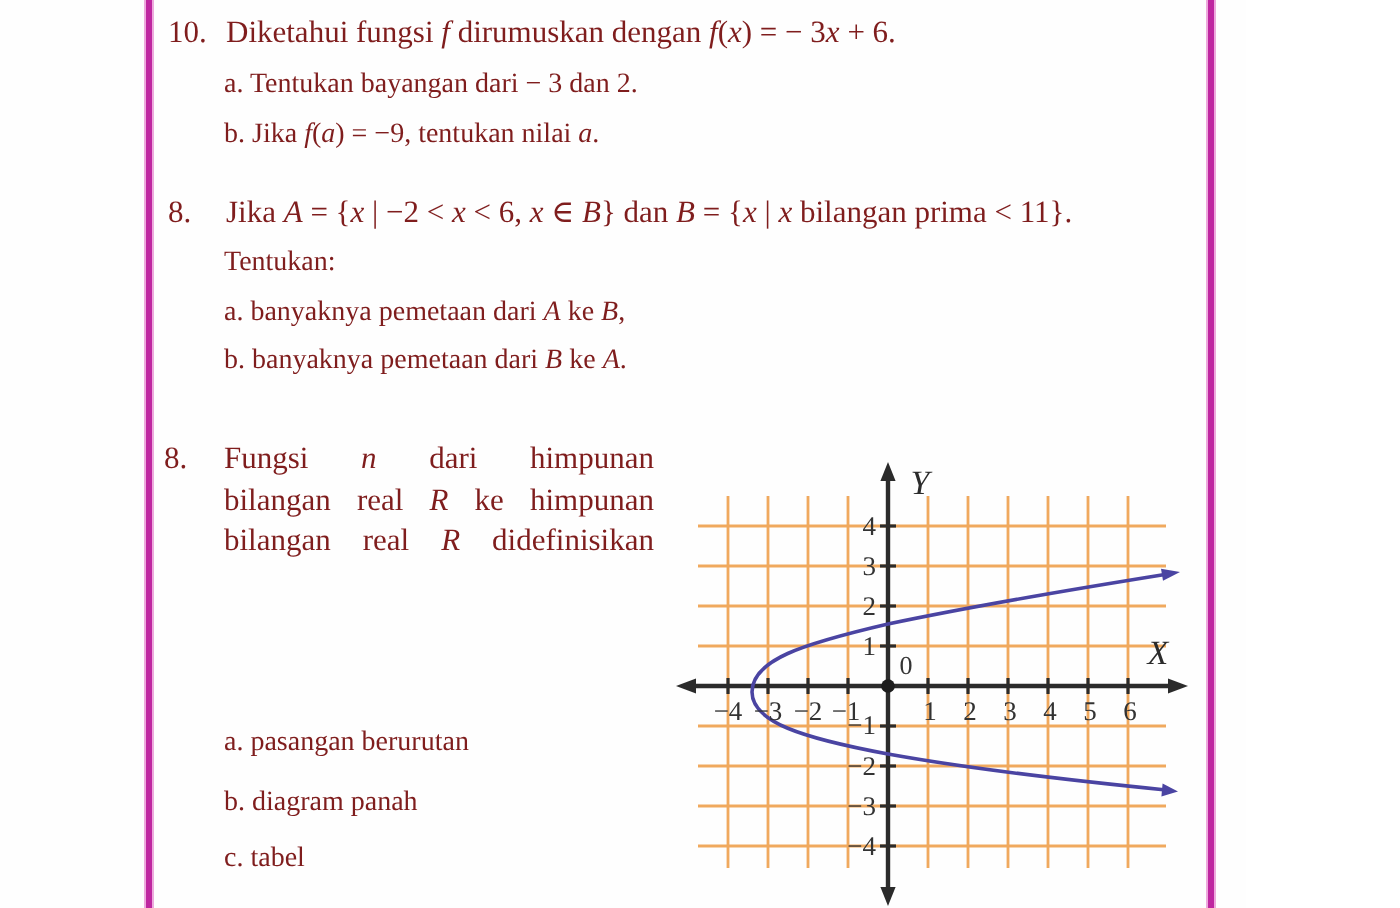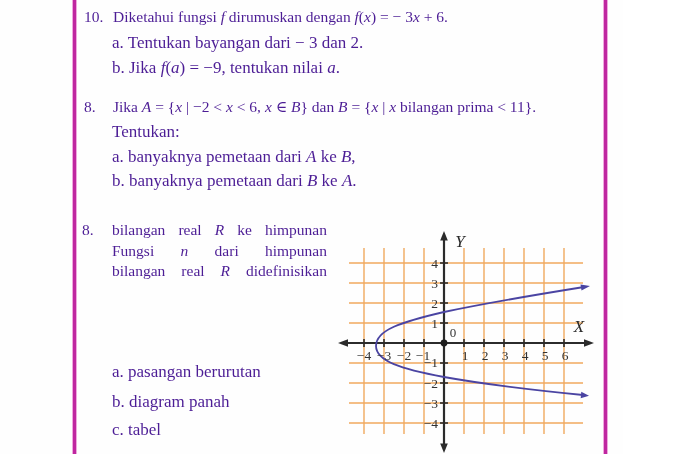--- a/index.html
+++ b/index.html
@@ -1,27 +1,27 @@
 <!DOCTYPE html>
 <html><head>
 <meta charset="utf-8">
 <style>
   html,body{margin:0;padding:0;background:#ffffff;}
   .page{
     position:relative;width:623px;height:454px;background:#fefefe;overflow:hidden;
-    font-family:"Liberation Serif","DejaVu Serif",serif;color:#4c1d95;
+    font-family:"Liberation Serif","DejaVu Serif",serif;color:#7f1d1d;
   }
   .vline{position:absolute;top:0;bottom:0;width:3px;background:#bf27a0;
          box-shadow:0 0 0 1px #eea9dd;}
   .vline.left{left:73px}
   .vline.right{left:604px}
 
   .row{position:absolute;display:flex;font-size:15.5px;line-height:20px;white-space:nowrap;}
   .pnum{flex:0 0 29px;}
-  .sub{position:absolute;left:112px;font-size:17px;line-height:20px;white-space:nowrap;}
+  .sub{position:absolute;left:112px;font-size:14px;line-height:20px;white-space:nowrap;}
 
   .col{position:absolute;left:112px;width:215px;font-size:15.5px;}
   .jl{width:215px;height:20.5px;line-height:20.5px;text-align:justify;text-align-last:justify;overflow:hidden;}
   .jl.end{text-align-last:left;}
 
   .num12{position:absolute;left:82px;top:220px;font-size:15.5px;line-height:20.5px;}
 
   .graph{position:absolute;left:338px;top:226px;width:258px;height:228px;}
   .graph svg{display:block}
   i{font-style:italic;}
@@ -44,22 +44,22 @@
   <div class="row" style="left:84px;top:97px">
     <span class="pnum">8.</span>
     <span>Jika <i>A</i> = {<i>x</i> | −2 &lt; <i>x</i> &lt; 6, <i>x</i> ∈ <i>B</i>} dan <i>B</i> = {<i>x</i> | <i>x</i> bilangan prima &lt; 11}.</span>
   </div>
   <div class="sub" style="top:122px">Tentukan:</div>
   <div class="sub" style="top:147px">a. banyaknya pemetaan dari <i>A</i> ke <i>B</i>,</div>
   <div class="sub" style="top:171px">b. banyaknya pemetaan dari <i>B</i> ke <i>A</i>.</div>
 
   <div class="num12">8.</div>
   <div class="col" style="top:220px">
+    <div class="jl">Fungsi <i>n</i> dari himpunan</div>
     <div class="jl">bilangan real <i>R</i> ke himpunan</div>
-    <div class="jl">Fungsi <i>n</i> dari himpunan</div>
     <div class="jl">bilangan real <i>R</i> didefinisikan</div>
   </div>
   <div class="sub" style="top:362px">a. pasangan berurutan</div>
   <div class="sub" style="top:392px">b. diagram panah</div>
   <div class="sub" style="top:420px">c. tabel</div>
 
   <div class="graph">
     <svg width="258" height="228" viewBox="0 0 258 228">
 
       <g stroke="#f0a95e" stroke-width="1.4">

